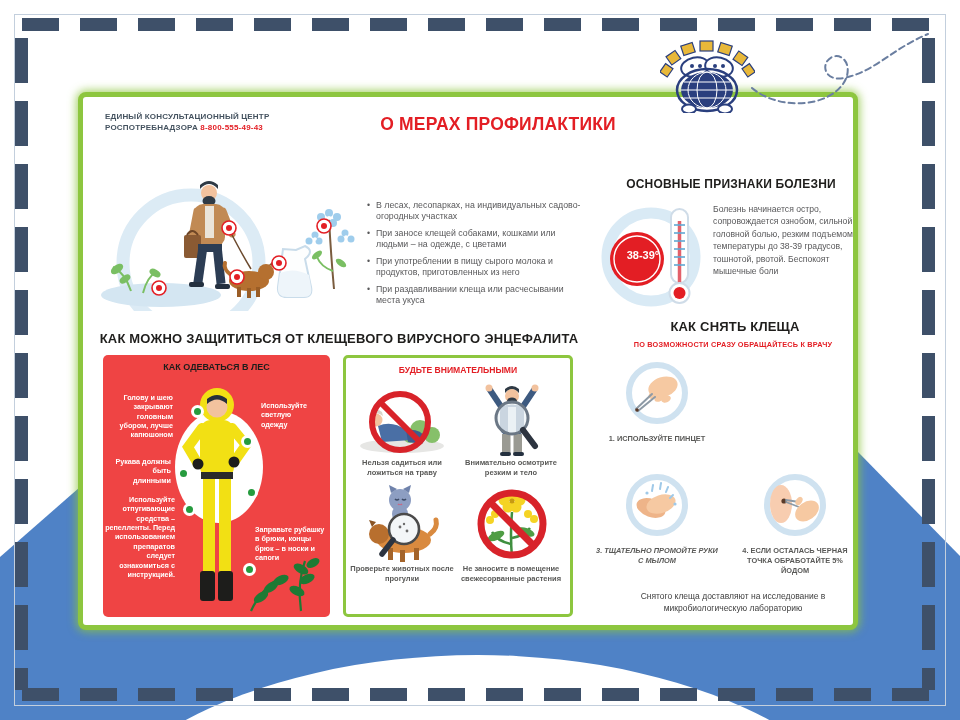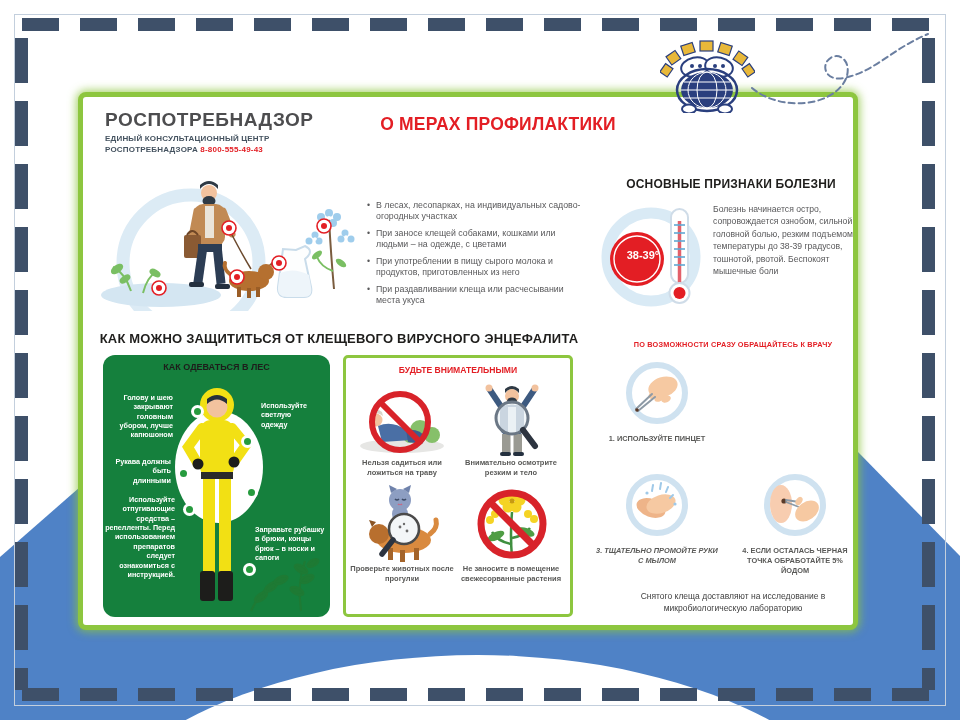--- a/index.html
+++ b/index.html
@@ -42,21 +42,21 @@
   #infect-bullets ul{margin:0;padding:0;list-style:none;}
   #infect-bullets li{position:relative;padding-left:10px;margin-bottom:5px;font-size:8.8px;line-height:1.3;color:#58585a;}
   #infect-bullets li::before{content:"•";position:absolute;left:1px;top:0;color:#58585a;}
 
   #infect-illu{left:8px;top:74px;}
   #thermo-illu{left:516px;top:100px;}
   #thermo-temp{left:532px;top:152px;width:56px;text-align:center;color:#fff;font-size:11px;font-weight:800;}
   #symp-text{left:630px;top:106px;width:150px;font-size:8.6px;line-height:1.45;color:#58585a;}
 
   
-  #dress-box{left:20px;top:258px;width:227px;height:262px;background:#15803d;border-radius:12px;}
+  #dress-box{left:20px;top:258px;width:227px;height:262px;background:#ef4444;border-radius:5px;}
   #dress-title{left:0;top:7px;width:227px;text-align:center;font-size:9px;font-weight:800;color:#1d1d1b;}
   .tip{font-size:7.2px;font-weight:600;color:#fff;line-height:1.3;}
   #tip-head{left:6px;top:38px;width:64px;text-align:right;}
   #tip-clothes{left:158px;top:46px;width:58px;text-align:left;}
   #tip-sleeves{left:12px;top:102px;width:56px;text-align:right;}
   #tip-tuck{left:152px;top:170px;width:70px;text-align:left;}
   #tip-repellent{left:0px;top:140px;width:72px;text-align:right;}
   .gdot{width:13px;height:13px;border-radius:50%;background:#fff;position:absolute;}
   .gdot::after{content:"";position:absolute;left:3px;top:3px;width:7px;height:7px;border-radius:50%;background:#269b3e;}
   #dress-person{left:58px;top:20px;}
@@ -127,21 +127,20 @@
 </div>
 <div class="abs" id="heart-squiggle">
   <svg width="185" height="85" viewBox="0 0 185 85">
     <path d="M4,62 C 30,84 78,82 95,58 C 106,42 96,26 84,31 C 72,37 76,56 96,52 C 128,45 142,24 180,8" fill="none" stroke="#6a7ea0" stroke-width="2" stroke-dasharray="6 4" stroke-linecap="round"></path>
   </svg>
 </div>
 
 <div class="abs" id="poster">
 
   <div class="abs" style="left:22px;top:12px;">
-    <div class="brand-name">РОСПОТРЕБНАДЗОР</div>
     <div class="brand-sub">
       <span>ЕДИНЫЙ КОНСУЛЬТАЦИОННЫЙ ЦЕНТР РОСПОТРЕБНАДЗОРА</span>
       <span class="brand-phone">8-800-555-49-43</span>
     </div>
   </div>
 
   <div class="abs main-title">
     <div>О МЕРАХ ПРОФИЛАКТИКИ</div>
   </div>
 
@@ -406,20 +405,21 @@
         <circle cx="50" cy="17" r="2.5" fill="#c79a12"></circle>
         <g fill="none" stroke="#d8232a" stroke-width="7">
           <circle cx="50" cy="40" r="31"></circle>
           <line x1="28" y1="18" x2="72" y2="62"></line>
         </g>
       </svg>
     </div>
     <div class="abs attn-cap" id="attn-cap-4">Не заносите в помещение свежесорванные растения</div>
   </div>
 
+  <div class="abs sec-head" id="removal-head">КАК СНЯТЬ КЛЕЩА</div>
   <div class="abs" id="removal-sub">ПО ВОЗМОЖНОСТИ СРАЗУ ОБРАЩАЙТЕСЬ К ВРАЧУ</div>
 
   <div class="step" id="step-1">
     <svg width="68" height="68" viewBox="0 0 68 68">
       <circle cx="34" cy="34" r="28" fill="#fff" stroke="#cfe2f0" stroke-width="6"></circle>
       <ellipse cx="40" cy="28" rx="15" ry="10" fill="#f6c9a2" transform="rotate(-18 40 28)"></ellipse>
       <g fill="#f6c9a2">
         <ellipse cx="30" cy="36" rx="5" ry="3.4" transform="rotate(-35 30 36)"></ellipse>
         <ellipse cx="36" cy="39" rx="5" ry="3.4" transform="rotate(-30 36 39)"></ellipse>
         <ellipse cx="43" cy="40" rx="5" ry="3.4" transform="rotate(-20 43 40)"></ellipse>

